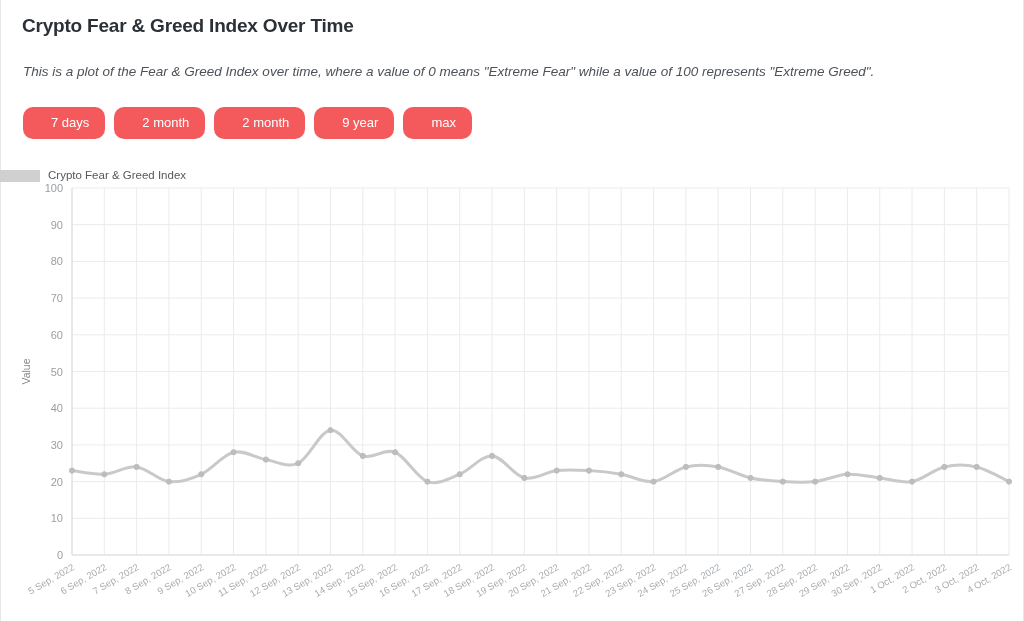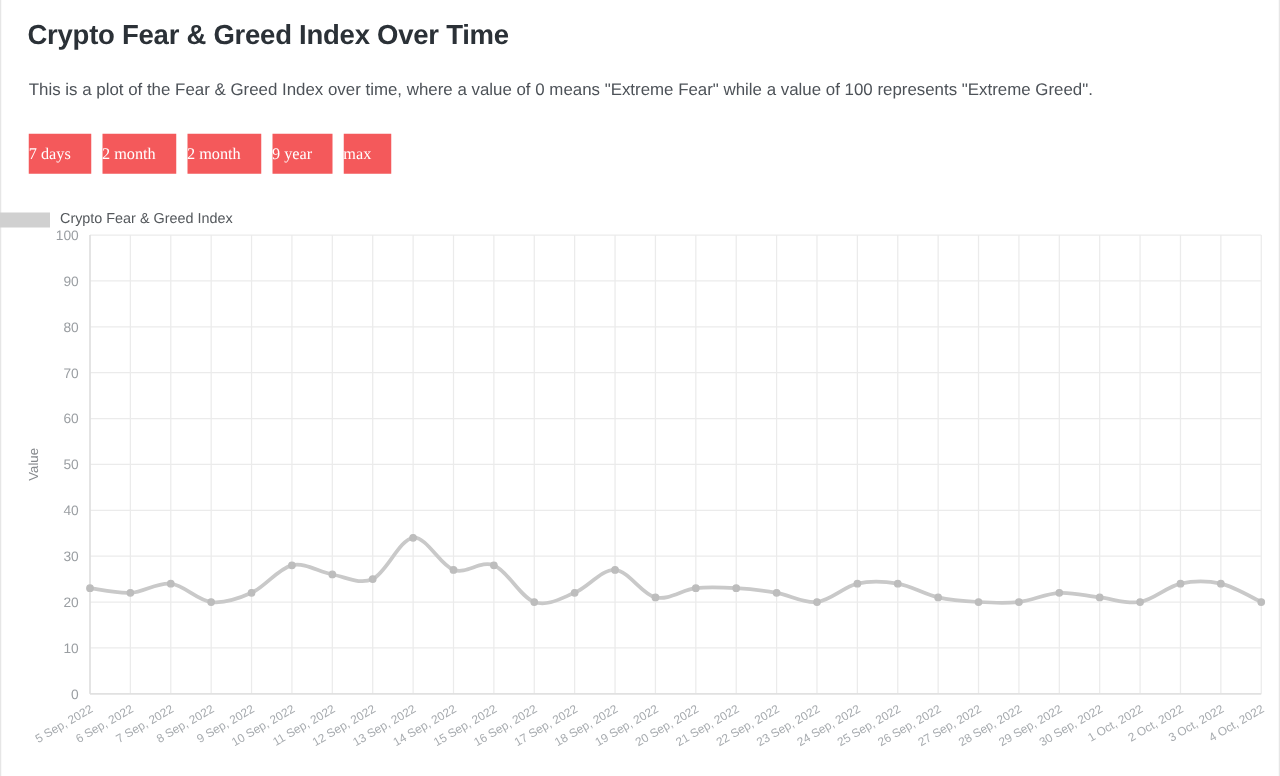--- a/index.html
+++ b/index.html
@@ -30,49 +30,50 @@
   .card-border-right {
     position: absolute;
     right: 0; top: 0;
     width: 1px; height: 621px;
     background: #e6e6e6;
   }
   .page-title {
     position: absolute;
     left: 22px;
     top: 15px;
-    font-size: 22px;
+    font-size: 19px;
     font-weight: bold;
     letter-spacing: -0.2px;
     color: #2b3137;
     white-space: nowrap;
   }
   .page-desc {
     position: absolute;
     left: 23px;
     top: 64px;
     font-size: 13.5px;
     color: #4d5258;
     white-space: nowrap;
+    font-style: italic;
   }
   .range-buttons {
     position: absolute;
     left: 23px;
     top: 107px;
     display: flex;
     gap: 9px;
   }
   .range-btn {
     background: #f4595b;
     color: #ffffff;
     border: none;
-    border-radius: 0;
-    font-family: Liberation Serif, serif;
+    border-radius: 10px;
+    font-family: Liberation Sans, sans-serif;
     font-size: 13px;
-    padding: 9px 16px 10px 0;
+    padding: 9px 16px 10px 28px;
     cursor: pointer;
     line-height: 1;
     white-space: nowrap;
   }
   .chart-wrap {
     position: absolute;
     left: 0;
     top: 160px;
     width: 1024px;
     height: 461px;

